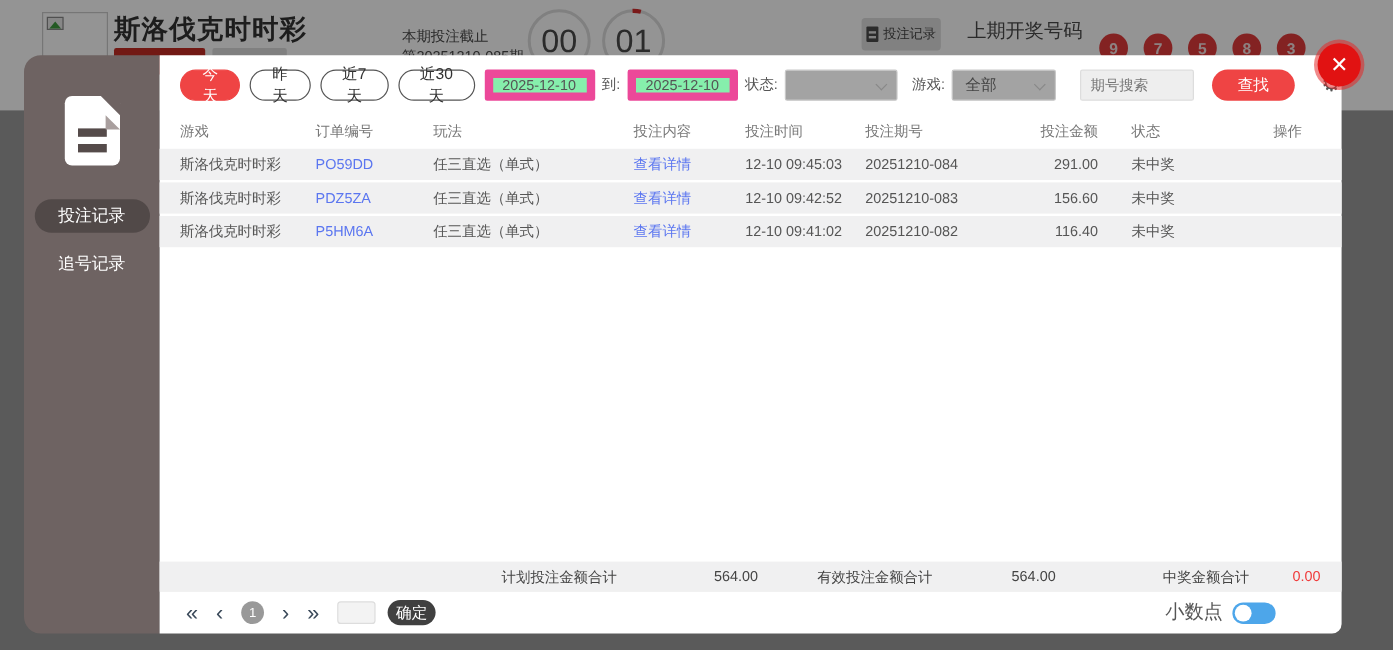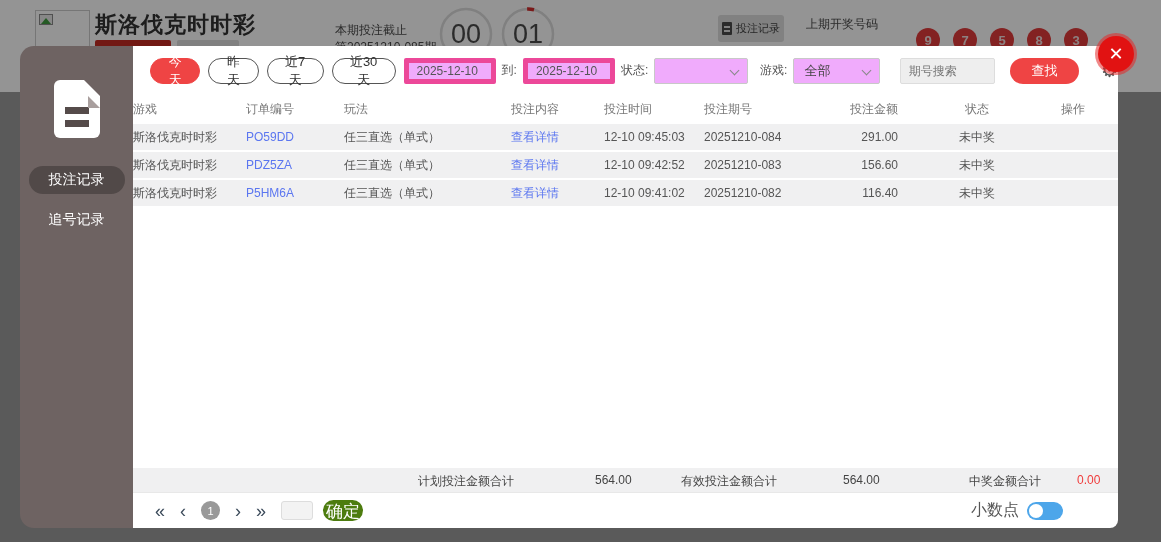--- a/index.html
+++ b/index.html
@@ -16,21 +16,21 @@
   .pg-btn-red { position:absolute; left:95px; top:40px; width:76px; height:22px; background:#c42b24; border-radius:2px; }
   .pg-btn-gray { position:absolute; left:177px; top:40px; width:62px; height:22px; background:#dcdcdc; border-radius:2px; }
   .deadline { position:absolute; left:335px; top:22px; font-size:12px; color:#4a4a4a; line-height:17px; }
   .countdown { position:absolute; left:438px; top:6px; display:flex; gap:6px; }
   .cd-circle { position:relative; width:56px; height:56px; }
   .cd-circle svg { position:absolute; inset:0; }
   .cd-num { position:absolute; inset:0; display:flex; align-items:center; justify-content:center; font-size:27px; color:#4a4a4a; }
   .record-btn { position:absolute; left:718px; top:15px; width:66px; height:27px; background:#dedede; border-radius:3px; display:flex; align-items:center; justify-content:center; gap:4px; font-size:11px; color:#444; }
   .doc-mini { width:10px; height:13px; background:#4a4a4a; border-radius:1px; position:relative; }
   .doc-mini::after { content:""; position:absolute; left:2px; top:4px; width:6px; height:2px; background:#dedede; box-shadow:0 4px 0 #dedede; }
-  .last-draw-label { position:absolute; left:806px; top:16px; font-size:12px; color:#4a4a4a; }
+  .last-draw-label { position:absolute; left:806px; top:16px; font-size:16px; color:#4a4a4a; }
   .balls { position:absolute; left:916px; top:28px; display:flex; gap:13px; }
   .ball { width:24px; height:24px; border-radius:50%; background:#e23c3c; color:#f3dede; font-size:13px; font-weight:bold; display:flex; align-items:center; justify-content:center; }
 
   .dim-overlay { position:absolute; inset:0; background:rgba(0,0,0,0.42); z-index:5; }
 
   
   .modal { position:absolute; left:20px; top:46px; width:1098px; height:482px; z-index:10; display:flex; }
   .m-sidebar { width:113px; background:#6e6362; border-radius:14px 0 0 14px; padding-top:34px; display:flex; flex-direction:column; align-items:center; }
   .doc-icon { width:46px; height:58px; background:#fff; border-radius:6px; position:relative; }
   .doc-icon::before { content:""; position:absolute; top:0; right:0; width:0; height:0; border-top:16px solid #6e6362; border-left:16px solid transparent; }
@@ -41,51 +41,51 @@
   .side-item.active { background:#514948; border-radius:14px; margin-top:28px; }
   .side-item.plain { margin-top:12px;text-align:center; }
 
   .m-content { flex:1; background:#fff; border-radius:0 8px 8px 0; position:relative; display:flex; flex-direction:column; }
   .close-btn { position:absolute; right:-16px; top:-10px; width:36px; height:36px; border-radius:50%; background:#e11212; box-shadow:0 0 0 3px rgba(228,40,40,0.55); color:#fff; font-size:18px; font-weight:bold; display:flex; align-items:center; justify-content:center; cursor:pointer; z-index:3; }
 
   
   .filter-bar { display:flex; align-items:center; padding:11px 0 0 17px; height:38px; flex:0 0 auto; }
   .pill { height:26px; border-radius:13px; border:1px solid #555; background:#fff; color:#333; font-size:13px; padding:0 12px; display:flex; align-items:center; margin-right:8px; cursor:pointer; }
   .pill.active { background:#ef4444; border-color:#ef4444; color:#fff; }
-  .date-input { width:92px; height:26px; background:#f0abfc; border:5px solid #ec4899; border-radius:2px; font-size:12px; color:#555; padding:0 8px; font-family:inherit; }
+  .date-input { width:92px; height:26px; background:#86efac; border:7px solid #ec4899; border-radius:2px; font-size:12px; color:#555; padding:0 8px; font-family:inherit; }
   .lbl { font-size:12px; color:#555; margin:0 6px 0 6px; white-space:nowrap; }
-  .select { position:relative; height:26px; border:1px solid #c8c8c8; border-radius:2px; background:#f0abfc; display:flex; align-items:center; padding:0 22px 0 10px; font-size:13px; color:#444; cursor:pointer; }
+  .select { position:relative; height:26px; border:1px solid #c8c8c8; border-radius:2px; background:#a3a3a3; display:flex; align-items:center; padding:0 22px 0 10px; font-size:13px; color:#444; cursor:pointer; }
   .sel-status { width:98px; } .sel-game { width:90px; margin-right:12px; }
   .chev { position:absolute; right:9px; top:8px; width:7px; height:7px; border-right:1.5px solid #888; border-bottom:1.5px solid #888; transform:rotate(45deg); }
   .search-input { width:95px; height:26px; background:#eee; border:1px solid #ddd; border-radius:2px; font-size:12px; padding:0 8px; margin-left:8px; font-family:inherit; }
   .search-btn { width:74px; height:26px; border-radius:13px; background:#ef4444; color:#fff; font-size:13px; border:none; margin-left:15px; cursor:pointer; font-family:inherit; }
   .gear { font-size:19px; color:#555; margin-left:22px; cursor:pointer; line-height:1; }
 
   
-  .grid-row { display:grid; grid-template-columns:113px 98px 167px 93px 100px 112px 110px 1fr 90px; align-items:center; height:26px; font-size:12px; }
+  .grid-row { display:grid; grid-template-columns:113px 98px 167px 93px 100px 112px 110px 1fr 90px; align-items:center; padding-left:17px; height:26px; font-size:12px; }
   .grid-row .c-amount { text-align:right; padding-right:28px; }
-  .grid-row .c-status { text-align:center; }
+  .grid-row .c-status { text-align:left; }
   .grid-row .c-op { text-align:center; }
   .thead { color:#777; margin-top:12px; flex:0 0 auto; }
   .trow { background:#f0f0f1; color:#555; margin-top:2px; flex:0 0 auto; }
   .link { color:#5b76f0; cursor:pointer; }
   .tspacer { flex:1 1 auto; }
 
   
   .summary { position:relative; height:24px; background:#f0f0f1; flex:0 0 auto; font-size:12px; color:#444; }
   .summary span { position:absolute; top:5px;text-align:right; }
   .s-l1 { left:285px; } .s-v1 { left:462px; } .s-l2 { left:548px; } .s-v2 { left:710px; }
   .s-l3 { left:836px; } .s-v3 { left:944px; color:#f03b3b; }
 
   
   .pager { height:36px; border-top:1px solid #e8e8e8; display:flex; align-items:center; padding:0 55px 0 22px; flex:0 0 auto; }
   .pg-ic { font-size:18px; color:#3b4a5a; margin-right:15px; cursor:pointer; line-height:1; }
   .pg-cur { width:19px; height:19px; border-radius:50%; background:#999; color:#fff; font-size:11px; display:flex; align-items:center; justify-content:center; margin:0 15px 0 0; cursor:pointer; }
   .jump-input { width:32px; height:19px; background:#f3f3f3; border:1px solid #ddd; border-radius:3px; margin-right:10px; font-family:inherit; }
-  .confirm-btn { width:40px; height:21px; border-radius:11px; background:#4d7c0f; color:#fff; font-size:17px; border:none; cursor:pointer; font-family:inherit; }
+  .confirm-btn { width:40px; height:21px; border-radius:11px; background:#404040; color:#fff; font-size:13px; border:none; cursor:pointer; font-family:inherit; }
   .pager-right { margin-left:auto; display:flex; align-items:center; gap:8px; }
   .dec-label { font-size:16px; color:#555; }
   .toggle { width:36px; height:18px; border-radius:9px; background:#4da6ea; position:relative; cursor:pointer; }
   .toggle-knob { position:absolute; left:2px; top:2px; width:14px; height:14px; border-radius:50%; background:#fff; }
 </style>
 </head>
 <body>
 
 <div class="page-layer">
   <div class="page-header">

